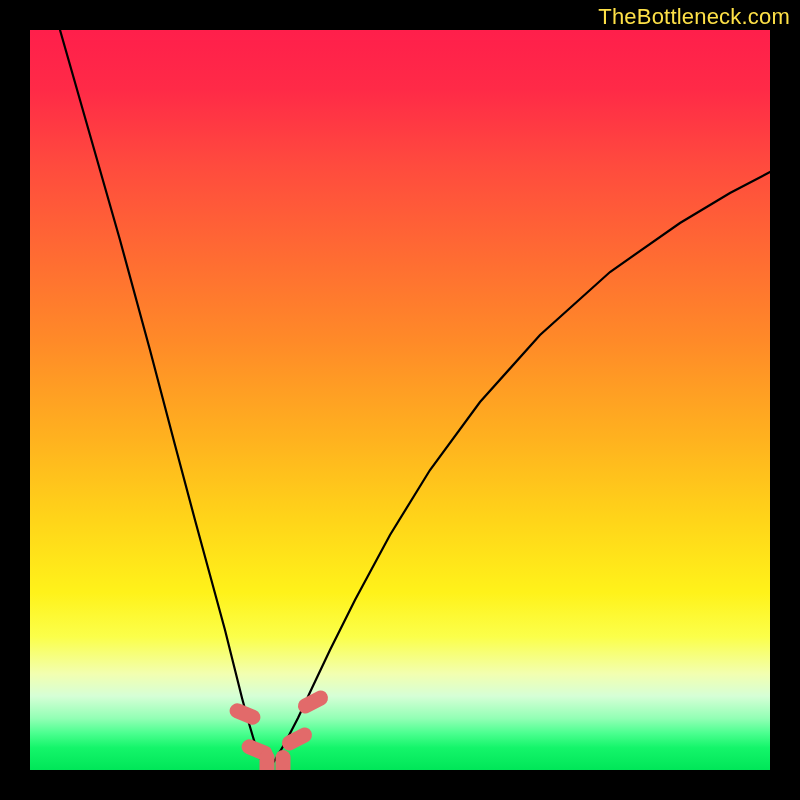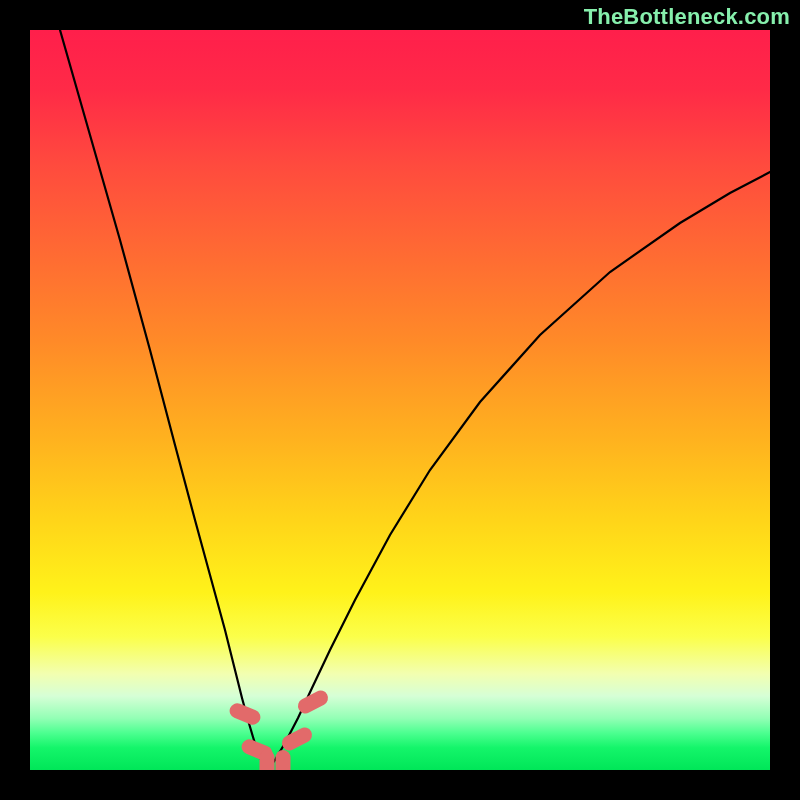--- a/index.html
+++ b/index.html
@@ -16,23 +16,23 @@
     top: 0;
     left: 0;
     width: 800px;
     height: 800px;
     background: #000;
   }
   .watermark {
     position: absolute;
     top: 4px;
     right: 10px;
-    color: #86efac;
+    color: #fde047;
     font-size: 22px;
-    font-weight: 700;
+    font-weight: 400;
     letter-spacing: 0.2px;
     z-index: 20;
   }
   .plot {
     position: absolute;
     left: 30px;
     top: 30px;
     width: 740px;
     height: 740px;
     background: linear-gradient(to bottom,

